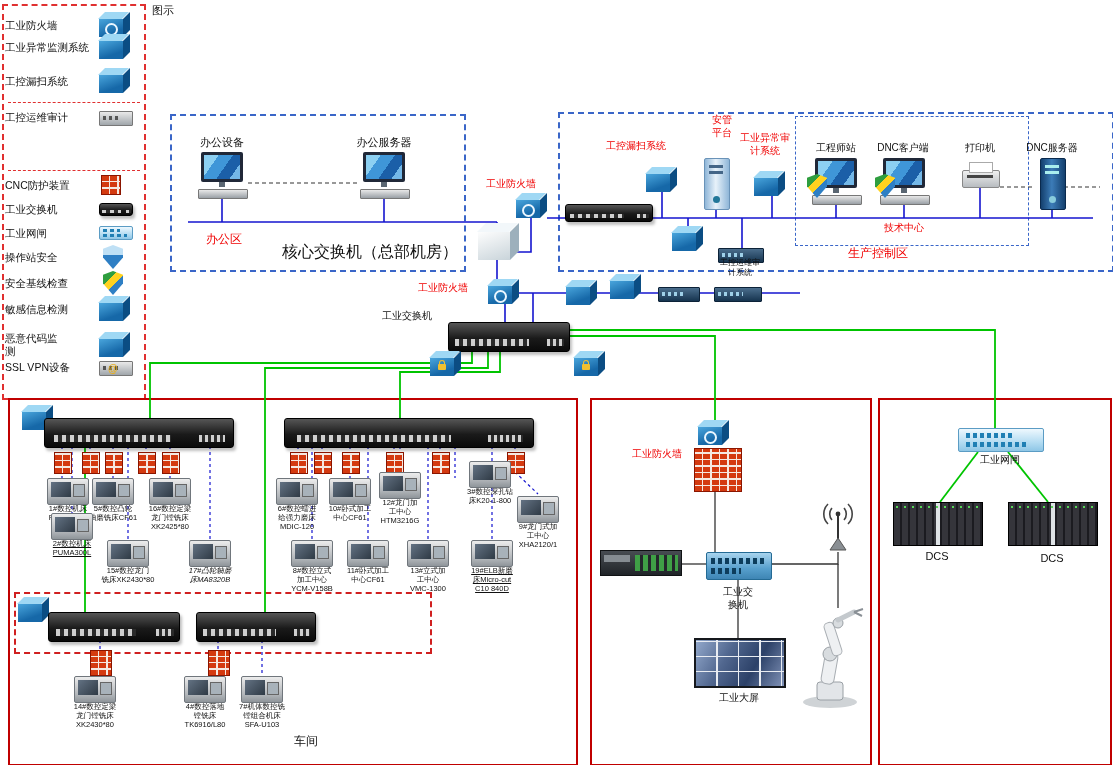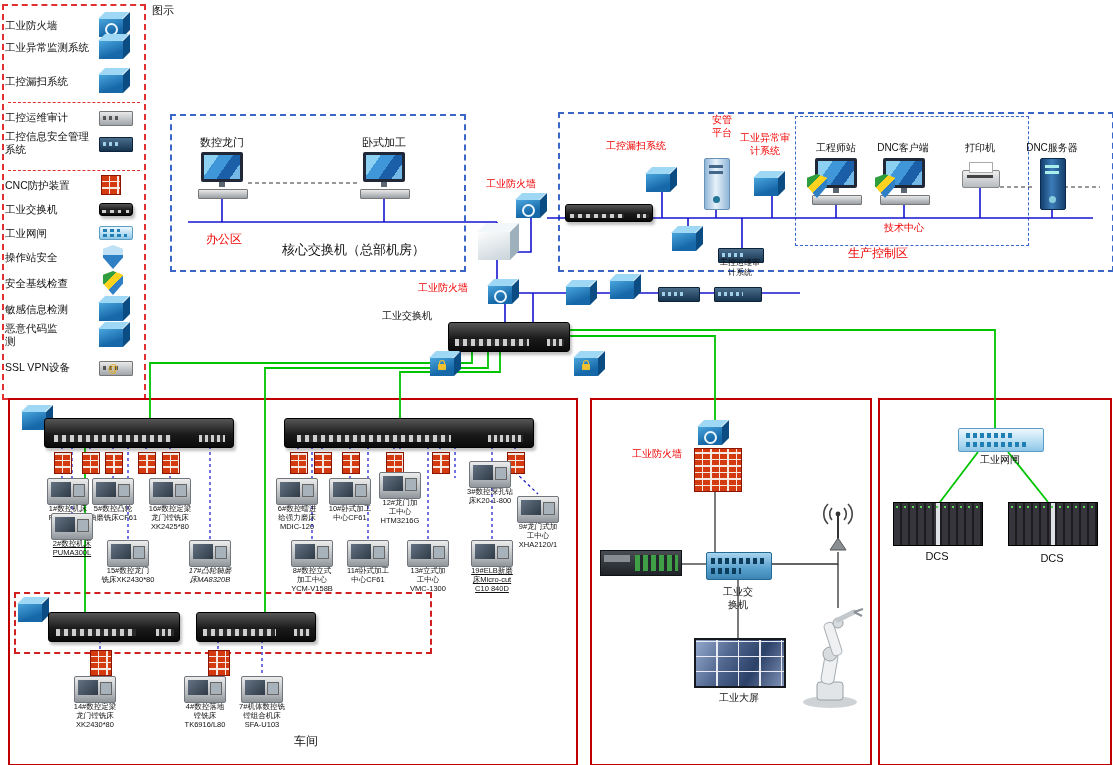--- a/index.html
+++ b/index.html
@@ -10,21 +10,21 @@
   .z-legend{border:2px dashed #e03030;}
   .z-dash-blue{border:2px dashed #3a66c8;}
   .z-dash-blue-thin{border:1px dashed #3a66c8;}
   .z-red{border:2px solid #c00000;}
   .z-dash-red{border:2px dashed #d02020;}
   .lsep{position:absolute;left:4px;right:4px;border-top:1px dashed #e03030;}
   
   .lbl{position:absolute;font-size:11px;line-height:1.25;color:#101010;white-space:pre-line;z-index:3;}
   .red{color:#f00000;}
   .ctr{text-align:center;}
-  .big{font-size:13px;}
+  .big{font-size:16px;}
   .sm{font-size:10px;}
   .tiny{font-size:8px;}
   .mlabel{font-size:7.5px;line-height:1.18;text-align:center;white-space:pre-line;color:#101010;}
   
   .lrow{position:absolute;left:5px;width:130px;display:flex;align-items:center;z-index:3;}
   .llabel{flex:1;font-size:10.5px;line-height:1.2;color:#101010;}
   .lslot{width:36px;height:30px;position:relative;flex:none;}
   
   .cube{position:absolute;width:24px;height:18px;background:linear-gradient(160deg,#49a5dc,#1668a8 70%);z-index:2;}
   .cube::before{content:"";position:absolute;left:-1px;top:-7px;width:31px;height:7px;background:#9fd8f4;
@@ -228,26 +228,20 @@
     <span class="lslot">
         <span class="cube" style="left:0;top:9px;"></span>
       </span>
   </div>
   <div class="lrow" style="top:102px;">
     <span class="llabel">工控运维审计</span>
     <span class="lslot">
         <span class="flatdev gray" style="left:0;top:9px;width:32px;"></span>
       </span>
   </div>
-  <div class="lrow" style="top:128px;">
-    <span class="llabel">工控信息安全管理系统</span>
-    <span class="lslot">
-        <span class="flatdev" style="left:0;top:9px;width:32px;"></span>
-      </span>
-  </div>
   <div class="lrow" style="top:170px;">
     <span class="llabel">CNC防护装置</span>
     <span class="lslot">
         <span class="bricks" style="left:2px;top:5px;width:18px;height:18px;"></span>
       </span>
   </div>
   <div class="lrow" style="top:194px;">
     <span class="llabel">工业交换机</span>
     <span class="lslot">
         <span class="xswitch" style="left:0;top:9px;width:32px;height:11px;"></span>
@@ -270,37 +264,37 @@
     <span class="lslot">
         <span class="shield sh-multi" style="left:4px;top:3px;width:20px;height:24px;"></span>
       </span>
   </div>
   <div class="lrow" style="top:294px;">
     <span class="llabel">敏感信息检测</span>
     <span class="lslot">
         <span class="cube" style="left:0;top:9px;"></span>
       </span>
   </div>
-  <div class="lrow" style="top:320px;gap:36px;">
+  <div class="lrow" style="top:330px;gap:36px;">
     <span class="llabel">恶意代码监测</span>
     <span class="lslot">
         <span class="cube" style="left:0;top:9px;"></span>
       </span>
   </div>
   <div class="lrow" style="top:352px;">
     <span class="llabel">SSL VPN设备</span>
     <span class="lslot">
         <span class="flatdev gray atmark" style="left:0;top:9px;width:32px;"></span>
       </span>
   </div>
 
   <div class="lbl" style="left:152px;top:4px;">图示</div>
 
-  <div class="lbl ctr" style="left:193px;top:136px;width:58px;">数控龙门</div>
-  <div class="lbl ctr" style="left:345px;top:136px;width:78px;">卧式加工</div>
+  <div class="lbl ctr" style="left:193px;top:136px;width:58px;">办公设备</div>
+  <div class="lbl ctr" style="left:345px;top:136px;width:78px;">办公服务器</div>
   <div class="pc" style="left:198px;top:152px;">
       <i class="mon"></i>
       <i class="scr"></i>
       <i class="std"></i>
       <i class="kb"></i>
     </div>
   <div class="pc" style="left:360px;top:152px;">
       <i class="mon"></i>
       <i class="scr"></i>
       <i class="std"></i>

